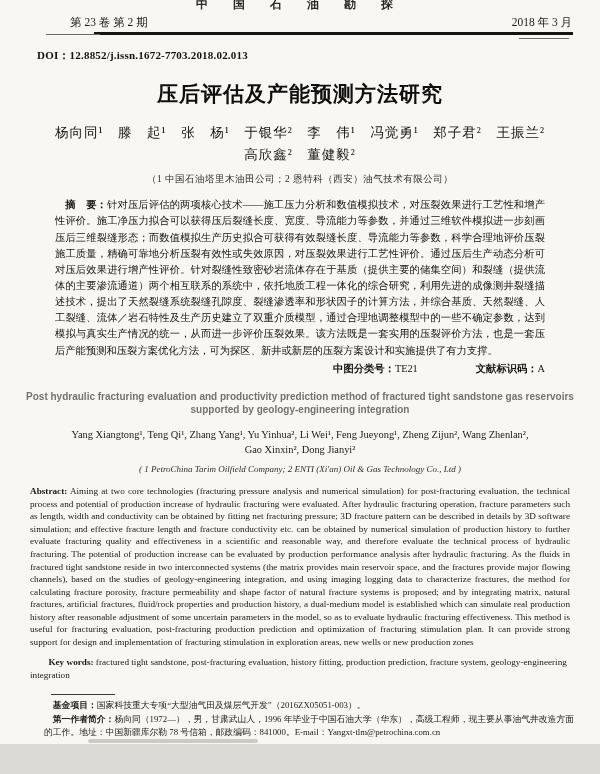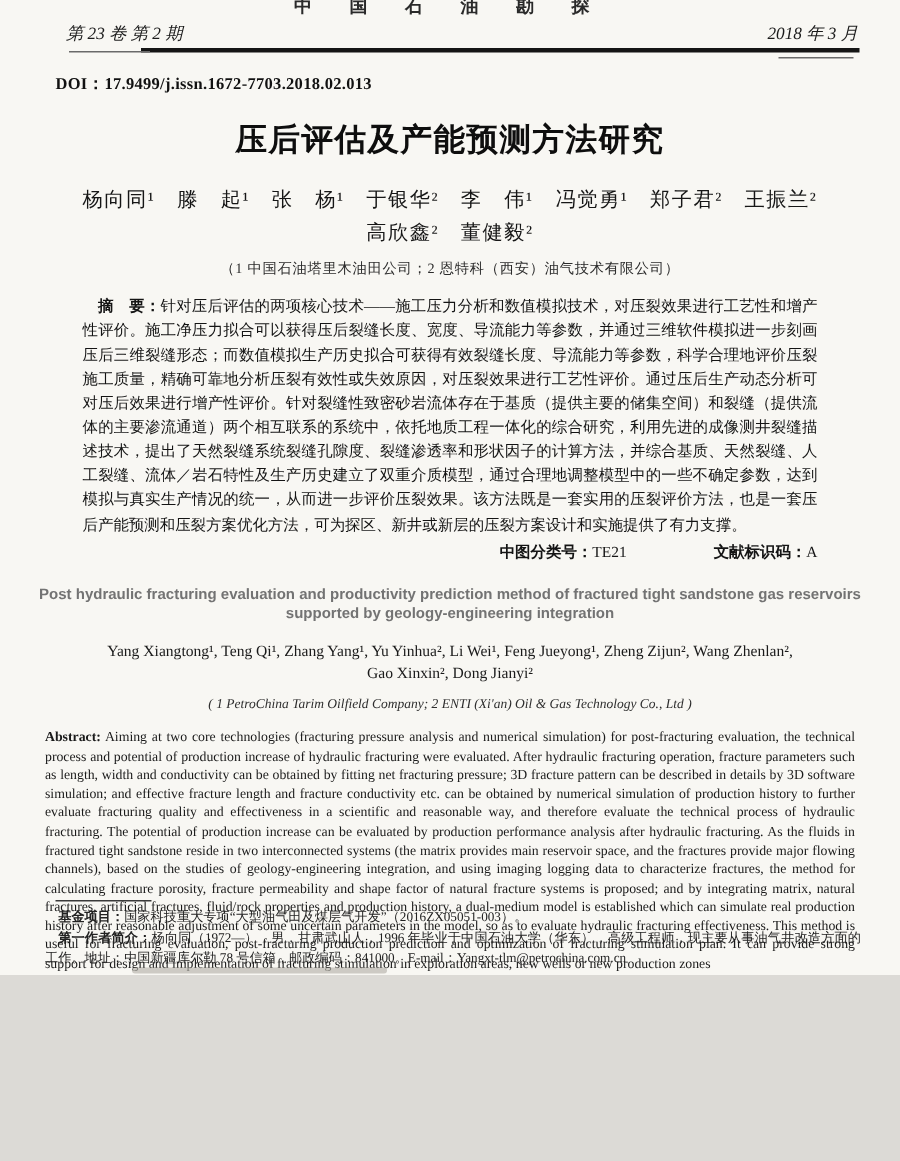--- a/index.html
+++ b/index.html
@@ -1,22 +1,22 @@
 <!DOCTYPE html>
 <html lang="zh"><head>
 <meta charset="utf-8">
 <style>
   html,body{margin:0;padding:0;}
   body{width:600px;height:774px;background:#dcdad6;font-family:"Liberation Serif","DejaVu Serif",serif;}
-  .page{position:relative;width:600px;height:650px;background:#f8f7f3;overflow:hidden;color:#1b1b1b;}
+  .page{position:relative;width:600px;height:744px;background:#f8f7f3;overflow:hidden;color:#1b1b1b;}
   .bold{font-weight:bold;}
   .sans{font-family:"Liberation Sans","DejaVu Sans",sans-serif;}
 
   .jname-cn{margin-top:-4px;text-align:center;font-size:12px;letter-spacing:11px;font-weight:bold;color:#2a2a2a;}
-  .hrow{display:flex;justify-content:space-between;align-items:flex-end;margin:2px 28px 0 44px;font-size:11.5px;font-style:italic;}
+  .hrow{display:flex;justify-content:space-between;align-items:flex-end;margin:2px 28px 0 70px;font-size:11.5px;}
   .hrow .mid{letter-spacing:1.5px;}
   .hrule{height:2.5px;background:#151515;margin:2px 27px 0 94px;}
   .dash-left{position:absolute;left:46px;top:34px;width:54px;height:1.2px;background:#6a6a6a;}
   .dash-right{position:absolute;right:31px;top:38px;width:50px;height:1.2px;background:#6a6a6a;}
 
   .doi{margin:13px 0 0 37px;font-size:11px;font-weight:600;letter-spacing:.2px;color:#111;}
 
   .title-cn{margin:14px 30px 0;text-align:center;font-size:21px;line-height:1.58;font-weight:bold;letter-spacing:1px;color:#0e0e0e;}
   .authors-cn{margin:12px 40px 0;text-align:center;font-size:13.5px;line-height:1.65;letter-spacing:1px;color:#161616;}
   .affil-cn{margin:7px 0 0;text-align:center;font-size:9.5px;color:#2b2b2b;letter-spacing:.5px;}
@@ -26,41 +26,41 @@
   .clc{margin:2px 55px 0;font-size:10.3px;line-height:1.55;text-indent:1em;color:#141414;text-align:right;}
   .clc .gap{margin-left:58px;}
 
   .title-en{margin:13px 22px 0;text-align:center;font-family:"Liberation Sans","DejaVu Sans",sans-serif;font-weight:bold;font-size:10px;line-height:1.35;color:#737373;}
   .authors-en{margin:10px 30px 0;text-align:center;font-size:10.4px;line-height:1.5;color:#1a1a1a;}
   .affil-en{margin:6px 0 0;text-align:center;font-size:9px;font-style:italic;color:#2d2d2d;}
 
   .abstract-en{margin:11px 30px 0;font-size:9.2px;line-height:1.37;text-align:justify;color:#1a1a1a;}
   .kw-en{margin:7px 30px 0;font-size:9.2px;line-height:1.4;text-indent:2em;color:#1a1a1a;}
 
-  .footnote{position:absolute;left:0;right:0;bottom:5px;}
+  .footnote{position:absolute;left:0;right:0;bottom:5px;padding-left:14px;}
   .fn-rule{width:64px;height:1.5px;background:#3a3a3a;margin:0 0 4px 37px;}
   .footnote p{margin:0 26px 0 30px;font-size:8.8px;line-height:1.5;text-indent:1em;text-align:justify;color:#222;}
   .scan-smudge{position:absolute;left:88px;bottom:1px;width:170px;height:4px;background:#b5b2ab;border-radius:2px;opacity:.65;}
 </style>
 </head>
 <body>
 
 <div class="page">
 
   <div class="jname-cn">中 国 石 油 勘 探</div>
 
   <div class="hrow">
     <span>第 23 卷  第 2 期</span>
     <span>2018 年 3 月</span>
   </div>
   <div class="hrule"></div>
   <div class="dash-left"></div>
   <div class="dash-right"></div>
 
-  <div class="doi"><span class="bold">DOI：</span><span>17.9499/j.issn.1672-7703.2018.02.013</span></div>
+  <div class="doi"><span class="bold">DOI：</span><span>12.8852/j.issn.1672-7703.2018.02.013</span></div>
 
   <div class="title-cn sans">
     <div>压后评估及产能预测方法研究</div>
   </div>
 
   <div class="authors-cn">
     <div>杨向同¹　滕　起¹　张　杨¹　于银华²　李　伟¹　冯觉勇¹　郑子君²　王振兰²</div>
     <div>高欣鑫²　董健毅²</div>
   </div>
 

